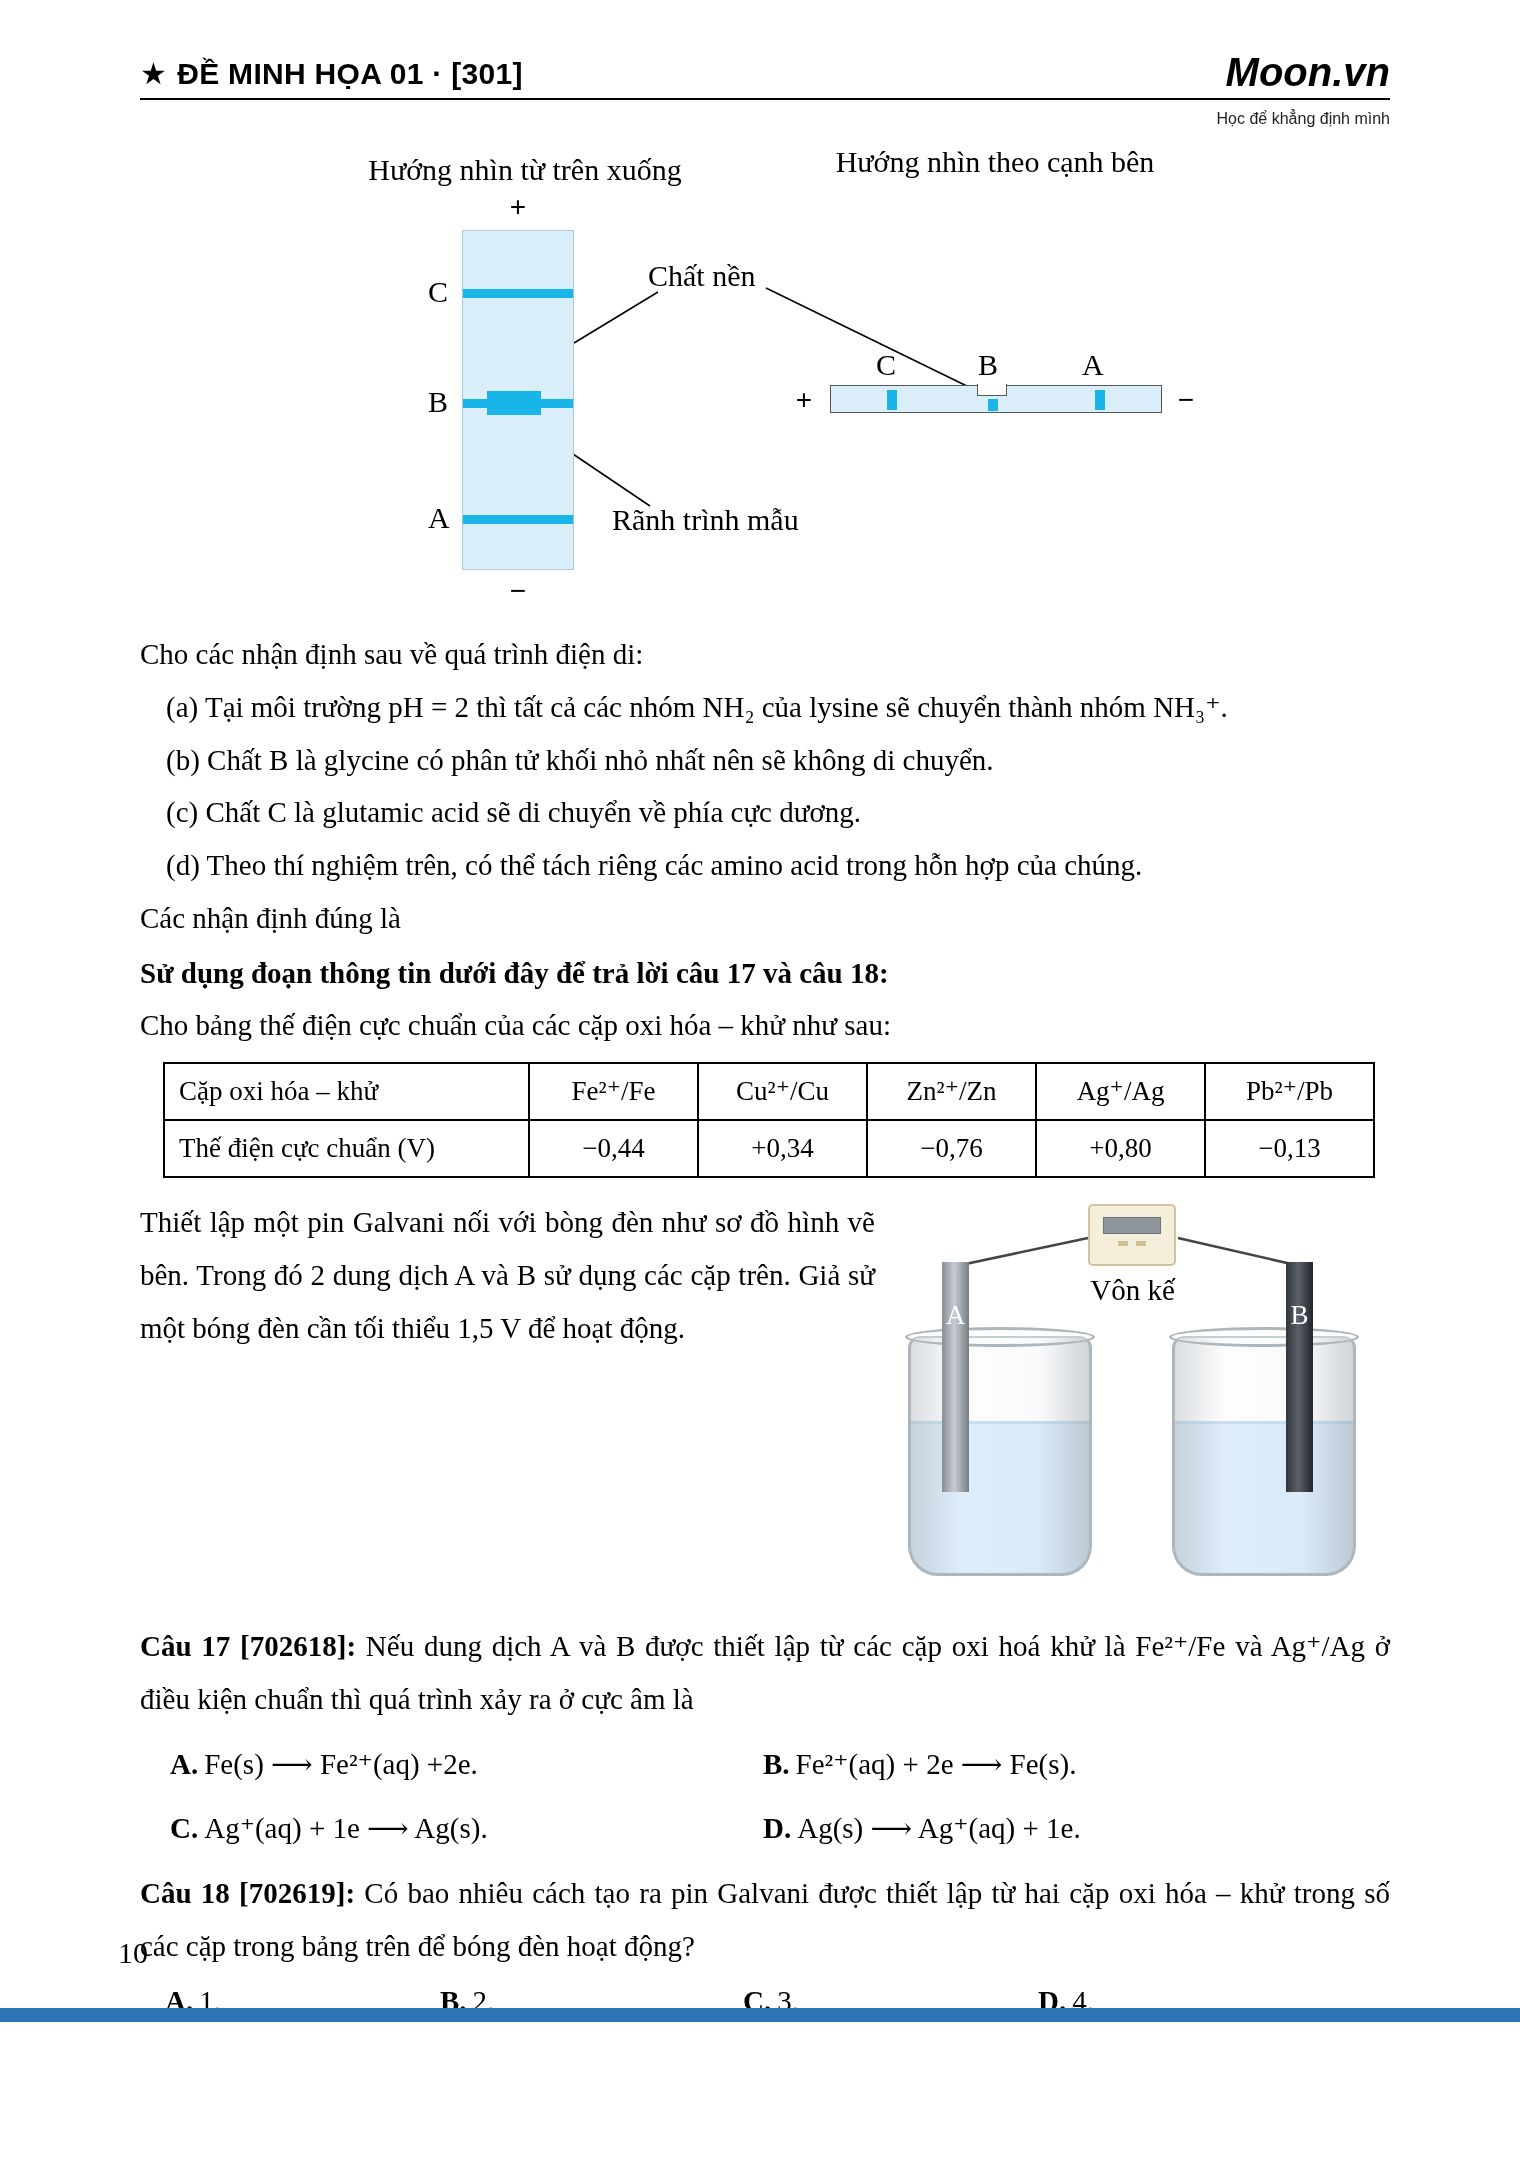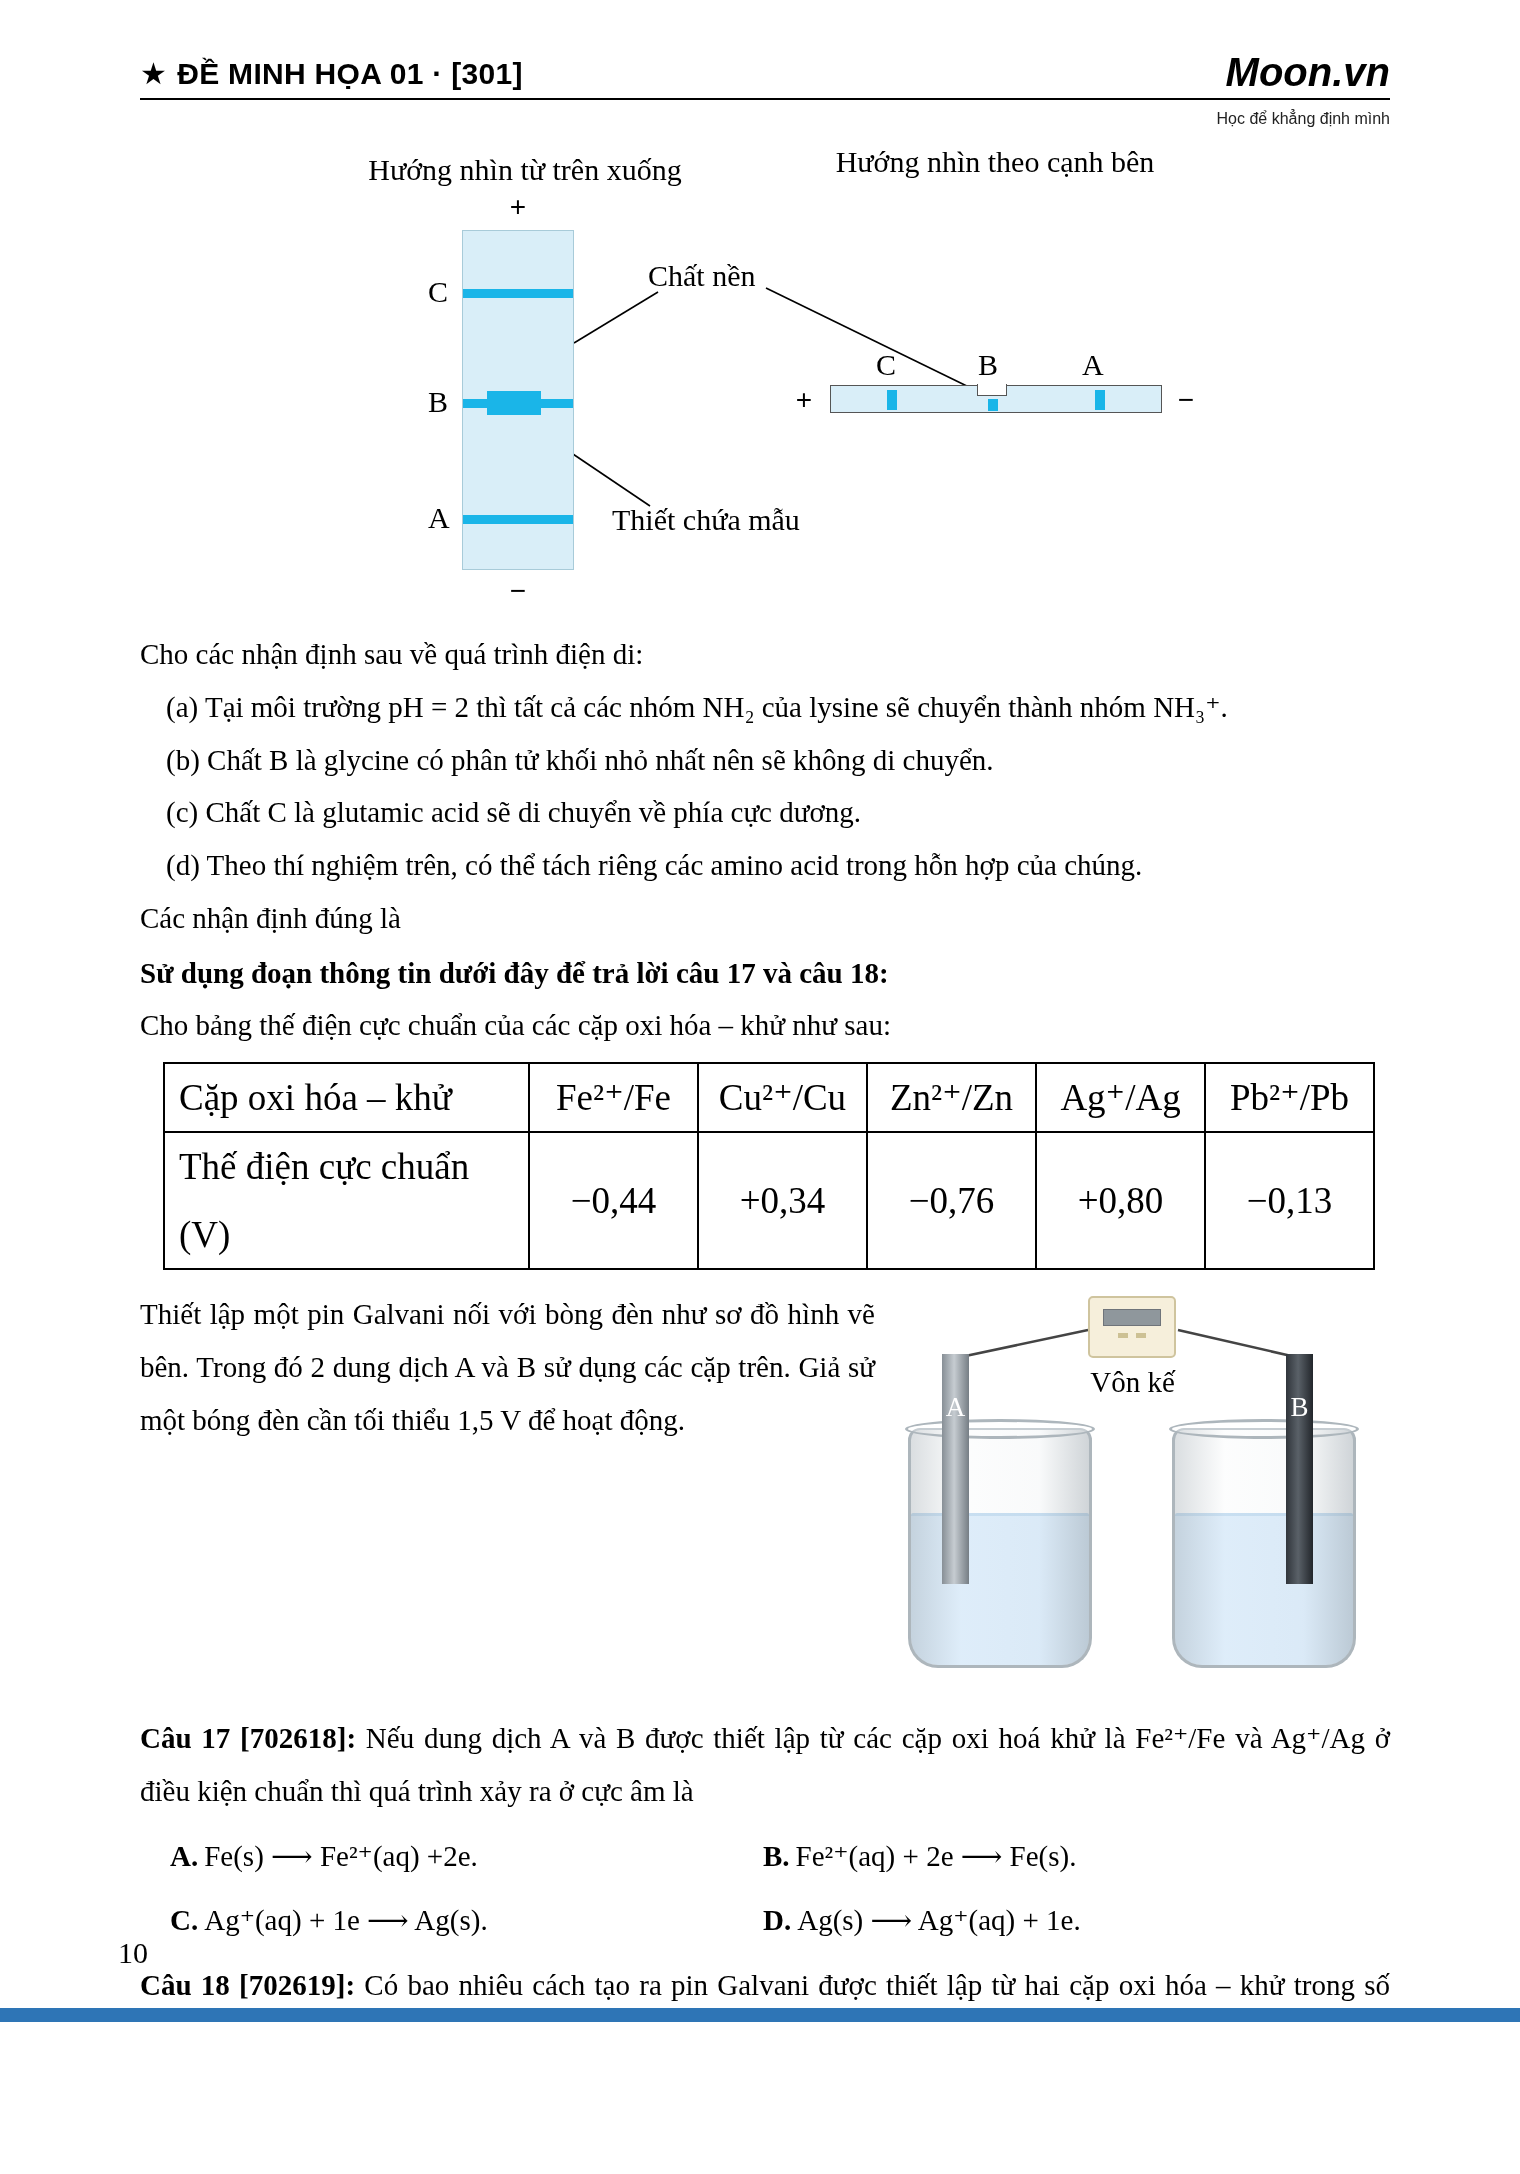--- a/index.html
+++ b/index.html
@@ -56,21 +56,21 @@
   .options-row .opt { white-space:nowrap; }
   .options-row .opt:nth-child(1) { margin-left:25px; width:275px; }
   .options-row .opt:nth-child(2) { width:303px; }
   .options-row .opt:nth-child(3) { width:295px; }
   .opt-label { font-weight:bold; margin-right:6px; }
 
   
   .instruction { margin:2px 130px 0 140px; font-weight:bold; }
   .table-intro { margin:0 130px 0 140px; }
   .etable { border-collapse:collapse; margin:10px 0 0 163px; }
-  .etable td { border:2px solid #000; height:57px; text-align:center; padding:0 8px; width:169px; font-size:37px; }
+  .etable td { border:2px solid #000; height:57px; text-align:center; padding:0 8px; width:169px; font-size:27px; }
   .etable td.first { width:365px; text-align:left; padding-left:14px; }
 
   
   .galvani { position:relative; height:402px; margin:18px 130px 0 140px; }
   .gal-paragraph { width:735px; text-align:justify; }
   .gal-lines { position:absolute; left:0; top:0; pointer-events:none; }
   .gal-lines line { stroke:#444; stroke-width:2.5; }
   .voltmeter {
     position:absolute; left:948px; top:8px; width:88px; height:62px;
     background:#f6efdb; border:2px solid #cfc49e; border-radius:5px;
@@ -139,21 +139,21 @@
       <div class="band" style="top: 284px; background: rgb(26, 181, 232);"></div>
     </div>
 
     <div class="dg1-sign" style="left:500px;top:434px;width:36px;text-align:center;">−</div>
 
     <div class="dg1-letter" style="left:428px;top:134px;">C</div>
     <div class="dg1-letter" style="left:428px;top:244px;">B</div>
     <div class="dg1-letter" style="left:428px;top:360px;">A</div>
 
     <div class="pointer-label" style="left:648px;top:118px;">Chất nền</div>
-    <div class="pointer-label" style="left:612px;top:362px;">Thiết chứa mẫu</div>
+    <div class="pointer-label" style="left:612px;top:362px;">Rãnh trình mẫu</div>
 
     <div class="dg1-letter" style="left:876px;top:207px;">C</div>
     <div class="dg1-letter" style="left:978px;top:207px;">B</div>
     <div class="dg1-letter" style="left:1082px;top:207px;">A</div>
 
     <div class="dg1-sign" style="left:788px;top:243px;width:32px;text-align:center;">+</div>
     <div class="dg1-bar" style="background: rgb(217, 238, 248);">
       <div class="tick" style="left: 56px; background: rgb(26, 181, 232);"></div>
       <div class="notch"></div>
       <div class="tick tick-b" style="left: 157px; background: rgb(26, 181, 232);"></div>

